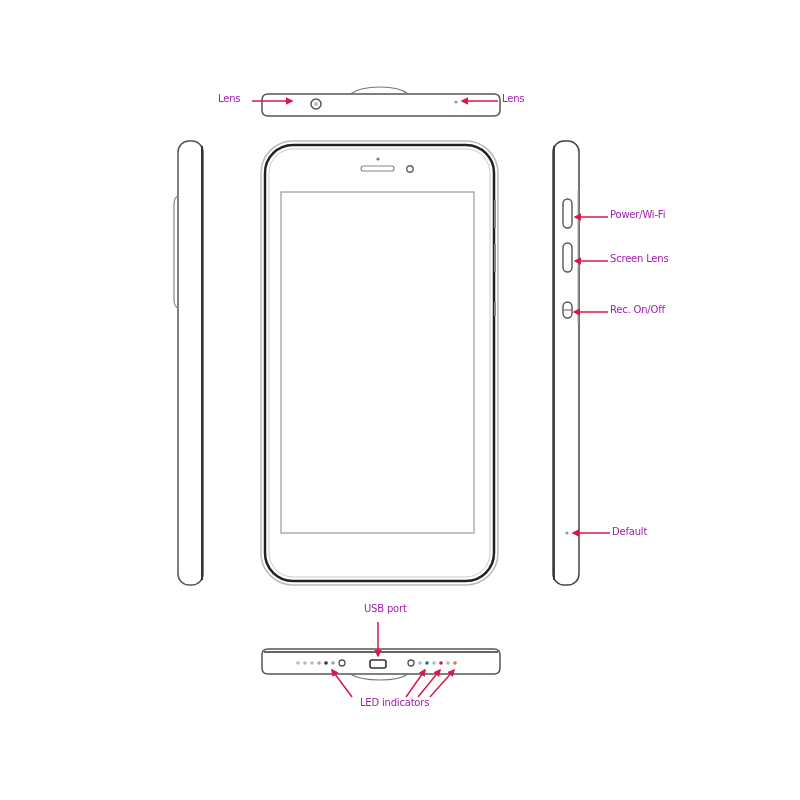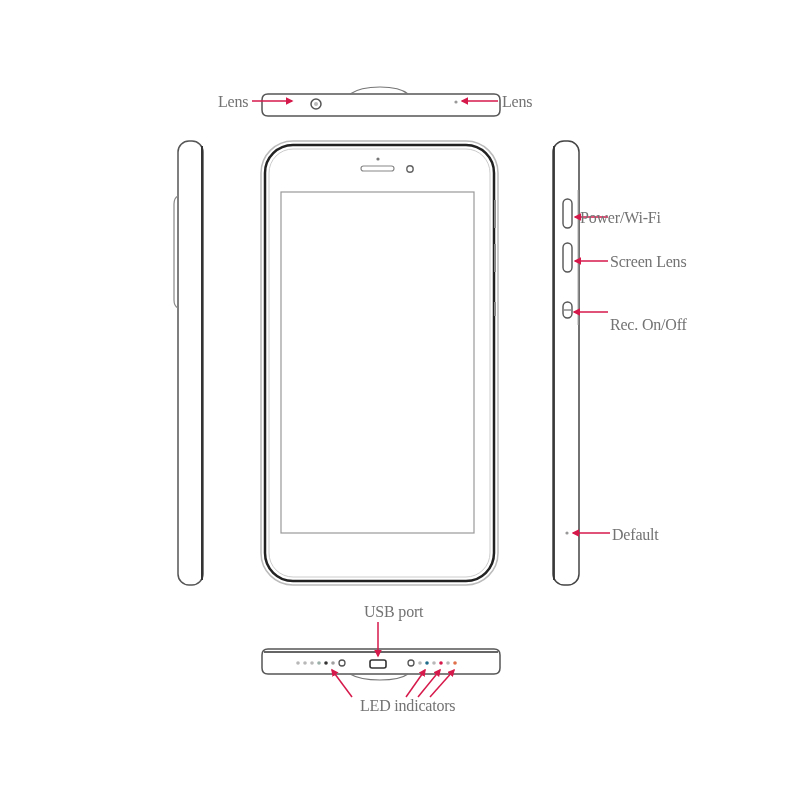--- a/index.html
+++ b/index.html
@@ -1,17 +1,17 @@
 <!DOCTYPE html>
 <html><head>
 <meta charset="utf-8">
 <style>
   html, body { margin: 0; padding: 0; background: #ffffff; }
   body { width: 800px; height: 800px; position: relative; overflow: hidden; font-family: "DejaVu Sans", sans-serif; }
-  .label { position: absolute; font-size: 16px; color: #737373; white-space: nowrap; letter-spacing: -0.2px; font-family: Liberation Serif, serif; }
+  .label { position: absolute; font-size: 10px; color: #a21caf; white-space: nowrap; letter-spacing: -0.2px; }
   svg { position: absolute; left: 0; top: 0; }
 </style>
 </head>
 <body>
 
 <svg width="800" height="800" viewBox="0 0 800 800" xmlns="http://www.w3.org/2000/svg">
   <defs>
     <marker id="arrow" viewBox="0 0 10 10" refX="8" refY="5" markerWidth="5" markerHeight="5" orient="auto-start-reverse">
       <path d="M0,0 L10,5 L0,10 z" fill="#d6194b"></path>
     </marker>
@@ -87,18 +87,18 @@
     <line x1="378" y1="622" x2="378" y2="656" stroke="#d6194b" stroke-width="1.5" marker-end="url(#arrow)"></line>
     <line x1="352" y1="697" x2="332" y2="670" stroke="#d6194b" stroke-width="1.5" marker-end="url(#arrow)"></line>
     <line x1="406" y1="697" x2="425" y2="670" stroke="#d6194b" stroke-width="1.5" marker-end="url(#arrow)"></line>
     <line x1="418" y1="697" x2="440" y2="670" stroke="#d6194b" stroke-width="1.5" marker-end="url(#arrow)"></line>
     <line x1="430" y1="697" x2="454" y2="670" stroke="#d6194b" stroke-width="1.5" marker-end="url(#arrow)"></line>
   </g>
 </svg>
 
 <span class="label" style="left:218px; top:93px;">Lens</span>
 <span class="label" style="left:502px; top:93px;">Lens</span>
-<span class="label" style="left:580px; top:209px;">Power/Wi-Fi</span>
+<span class="label" style="left:610px; top:209px;">Power/Wi-Fi</span>
 <span class="label" style="left:610px; top:253px;">Screen Lens</span>
-<span class="label" style="left:610px; top:316px;">Rec. On/Off</span>
+<span class="label" style="left:610px; top:304px;">Rec. On/Off</span>
 <span class="label" style="left:612px; top:526px;">Default</span>
 <span class="label" style="left:364px; top:603px;">USB port</span>
 <span class="label" style="left:360px; top:697px;">LED indicators</span>
 
 </body></html>

